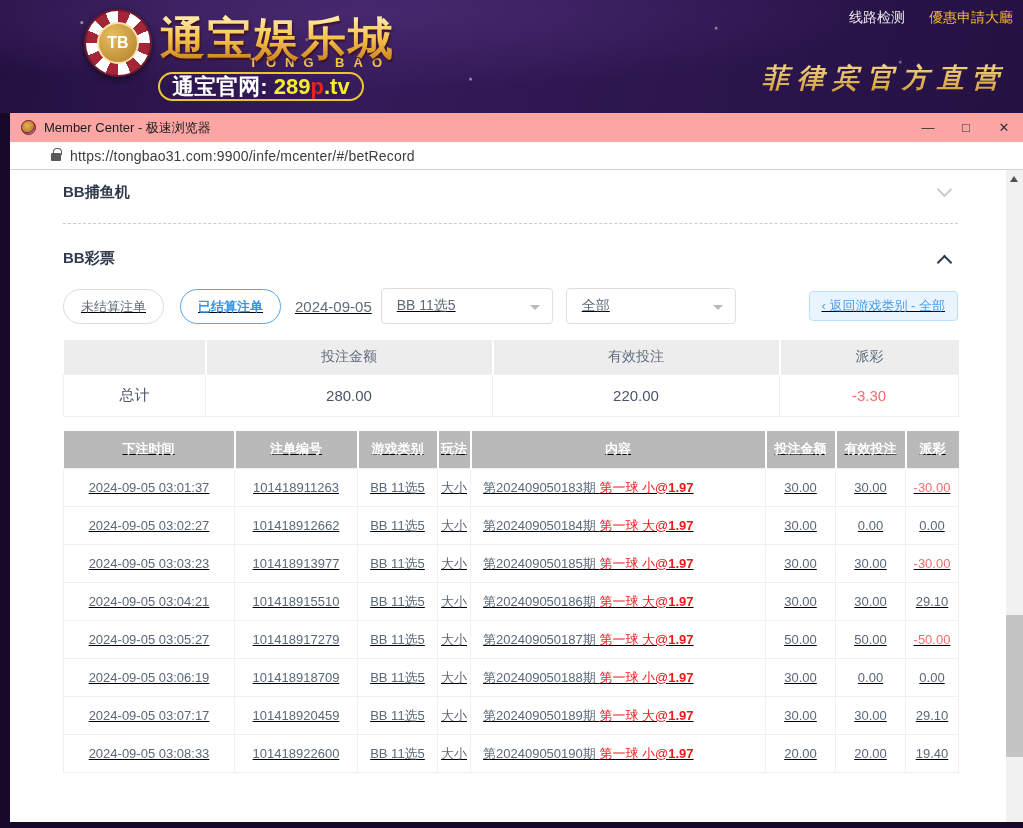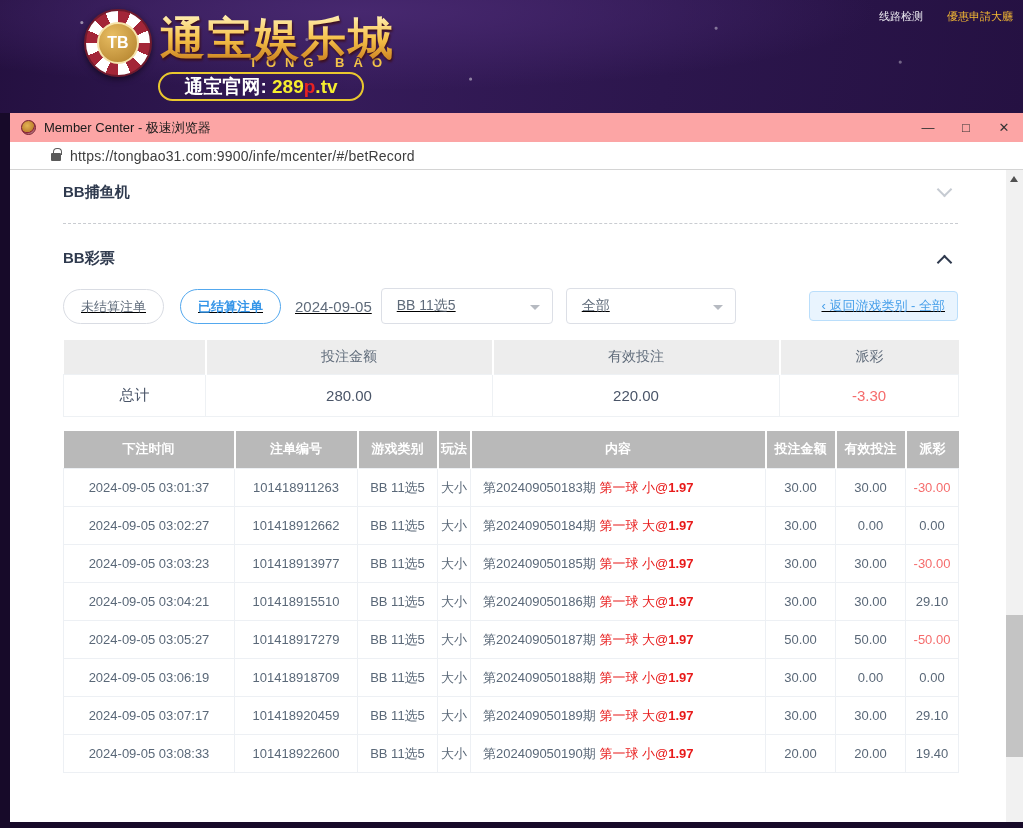--- a/index.html
+++ b/index.html
@@ -27,26 +27,26 @@
     color:#fff; font-weight:bold; font-size:16px; }
   .logo-text { margin-left:8px; }
   .logo-title { font-size:45px; font-weight:bold; letter-spacing:2px; line-height:52px;
     background:linear-gradient(180deg,#ffedb0 5%,#f6c149 50%,#c87d1f 95%);
     -webkit-background-clip:text; background-clip:text; color:transparent;
     filter:drop-shadow(1px 2px 1px rgba(60,10,10,.8)); }
   .logo-sub { text-align:right; font-size:13px; font-weight:bold; color:#f2c24a;
     letter-spacing:9px; margin-top:-10px; padding-right:4px; }
   .site-badge { position:absolute; left:158px; top:72px; width:206px; height:29px;
     border:2px solid #e9c72e; border-radius:16px; display:flex; align-items:center;
-    justify-content:center; font-size:19px; font-weight:bold; }
+    justify-content:center; font-size:22px; font-weight:bold; }
   .site-badge .lbl { color:#fff; }
   .site-badge .num { color:#f6ed2e; }
   .site-badge .p { color:#e82222; }
   .site-badge .tv { color:#f6ed2e; }
-  .top-nav { position:absolute; top:9px; right:10px; display:flex; gap:24px; font-size:11px; }
+  .top-nav { position:absolute; top:9px; right:10px; display:flex; gap:24px; font-size:14px; }
   .top-nav .line-check { color:#e8e6ee; cursor:pointer; }
   .top-nav .promo { color:#f2b733; cursor:pointer; }
   .slogan { position:absolute; right:16px; top:60px; font-family:"DejaVu Serif","Liberation Serif",serif;
     font-style:italic; font-weight:bold; font-size:27px; letter-spacing:8px;
     background:linear-gradient(180deg,#f6dc8c,#cf9733); -webkit-background-clip:text;
     background-clip:text; color:transparent; }
 
   
   .window { position:absolute; left:10px; top:113px; width:1013px; height:709px;
     background:#fff; display:flex; flex-direction:column; }
@@ -102,21 +102,21 @@
   .summary th { background:#ededed; height:34px; font-size:14px; font-weight:normal;
     color:#5f6b7a; border-right:2px solid #fff; }
   .summary th:last-child { border-right:none; }
   .summary td { height:42px; text-align:center; font-size:15px; color:#4a5568;
     border:1px solid #eef1f4; background:#fff; }
   .summary .c0 { width:142px; } .summary .c1 { width:287px; }
   .summary .c2 { width:287px; } .summary .c3 { width:179px; }
   .neg { color:#f56c6c !important; }
 
   
-  .main { margin-top:14px; width:895px; }
+  .main { margin-top:14px; width:895px;text-decoration:underline; }
   .main th { background:#b9b9b9; height:38px; color:#fff; font-size:13px; font-weight:bold;
     border-right:2px solid #fff; }
   .main th:last-child { border-right:none; }
   .main td { height:38px; border:1px solid #edf0f4; font-size:13px; color:#5a6878;
     text-align:center; background:#fff; }
   .main td.content-cell { text-align:left; padding-left:12px; }
   .main .k0{width:171px;} .main .k1{width:123px;} .main .k2{width:80px;} .main .k3{width:33px;}
   .main .k4{width:295px;} .main .k5{width:70px;} .main .k6{width:70px;} .main .k7{width:53px;}
   .red-pick { color:#e81a1a; }
   .red-pick b { font-weight:bold; }
@@ -142,20 +142,21 @@
     </div>
   </div>
   <div class="site-badge">
     <span class="lbl">通宝官网:</span>&nbsp;
     <span class="num">289</span><span class="p">p</span><span class="tv">.tv</span>
   </div>
   <div class="top-nav">
     <span class="line-check">线路检测</span>
     <span class="promo">優惠申請大廳</span>
   </div>
+  <div class="slogan">菲律宾官方直营</div>
 </div>
 
 <div class="window">
   <div class="titlebar">
     <div class="favicon"></div>
     <div class="win-title">Member Center - 极速浏览器</div>
     <div class="win-controls">
       <div class="win-btn">—</div>
       <div class="win-btn">□</div>
       <div class="win-btn">✕</div>

